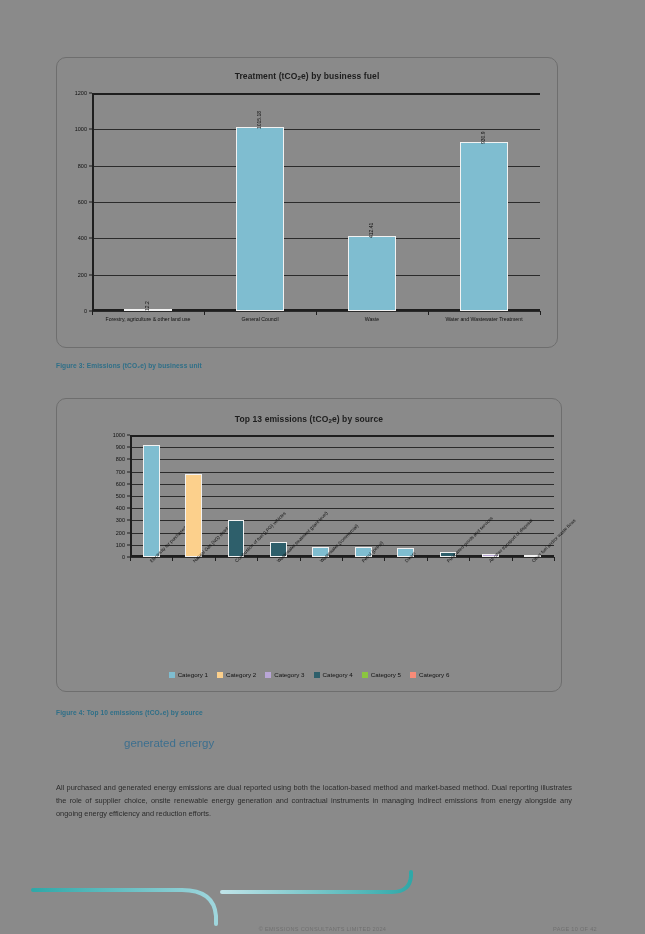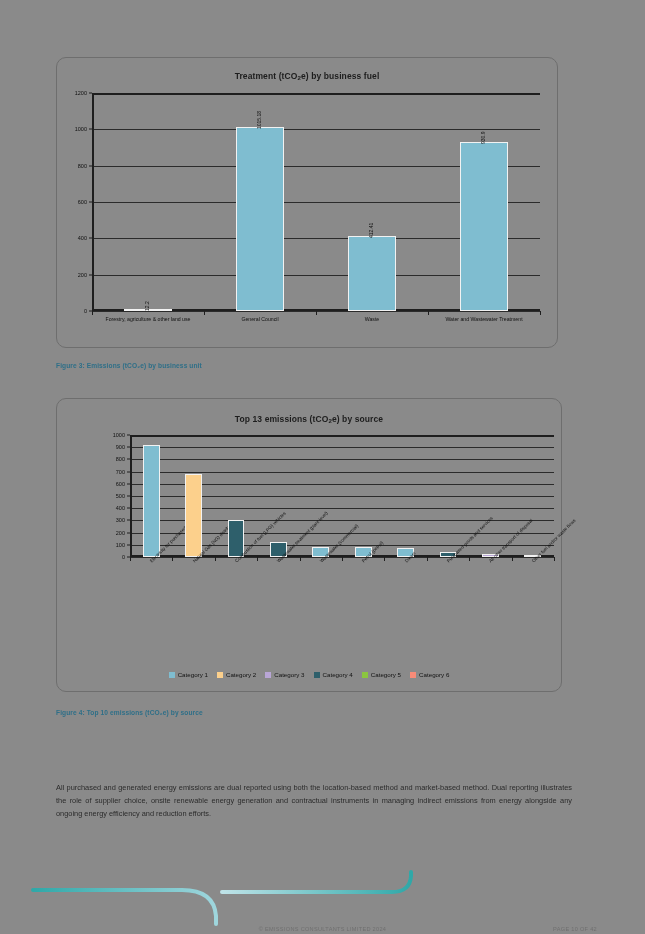--- a/index.html
+++ b/index.html
@@ -270,20 +270,21 @@
           <span class="legend-swatch" style="background: rgb(247, 139, 120);"></span>
           <span class="legend-text">Category 6</span>
         </div>
       </div>
   </div>
   <div class="caption" id="cap2">
     <span>Figure 4: Top 10 emissions (tCO₂e) by source</span>
   </div>
 
   <div class="heading">
+    <span class="h-ind2">generated energy</span>
   </div>
 
   <div class="body-text">All purchased and generated energy emissions are dual reported using both the location-based method and market-based method. Dual reporting illustrates the role of supplier choice, onsite renewable energy generation and contractual instruments in managing indirect emissions from energy alongside any ongoing energy efficiency and reduction efforts.</div>
 
   <div class="footer">
     <svg width="645" height="70" viewBox="0 0 645 70">
       <defs>
         <linearGradient id="gradTeal" x1="0" y1="0" x2="1" y2="0">
           <stop offset="0" stop-color="#2fa8a8"></stop>
           <stop offset="1" stop-color="#9fd6dd"></stop>

